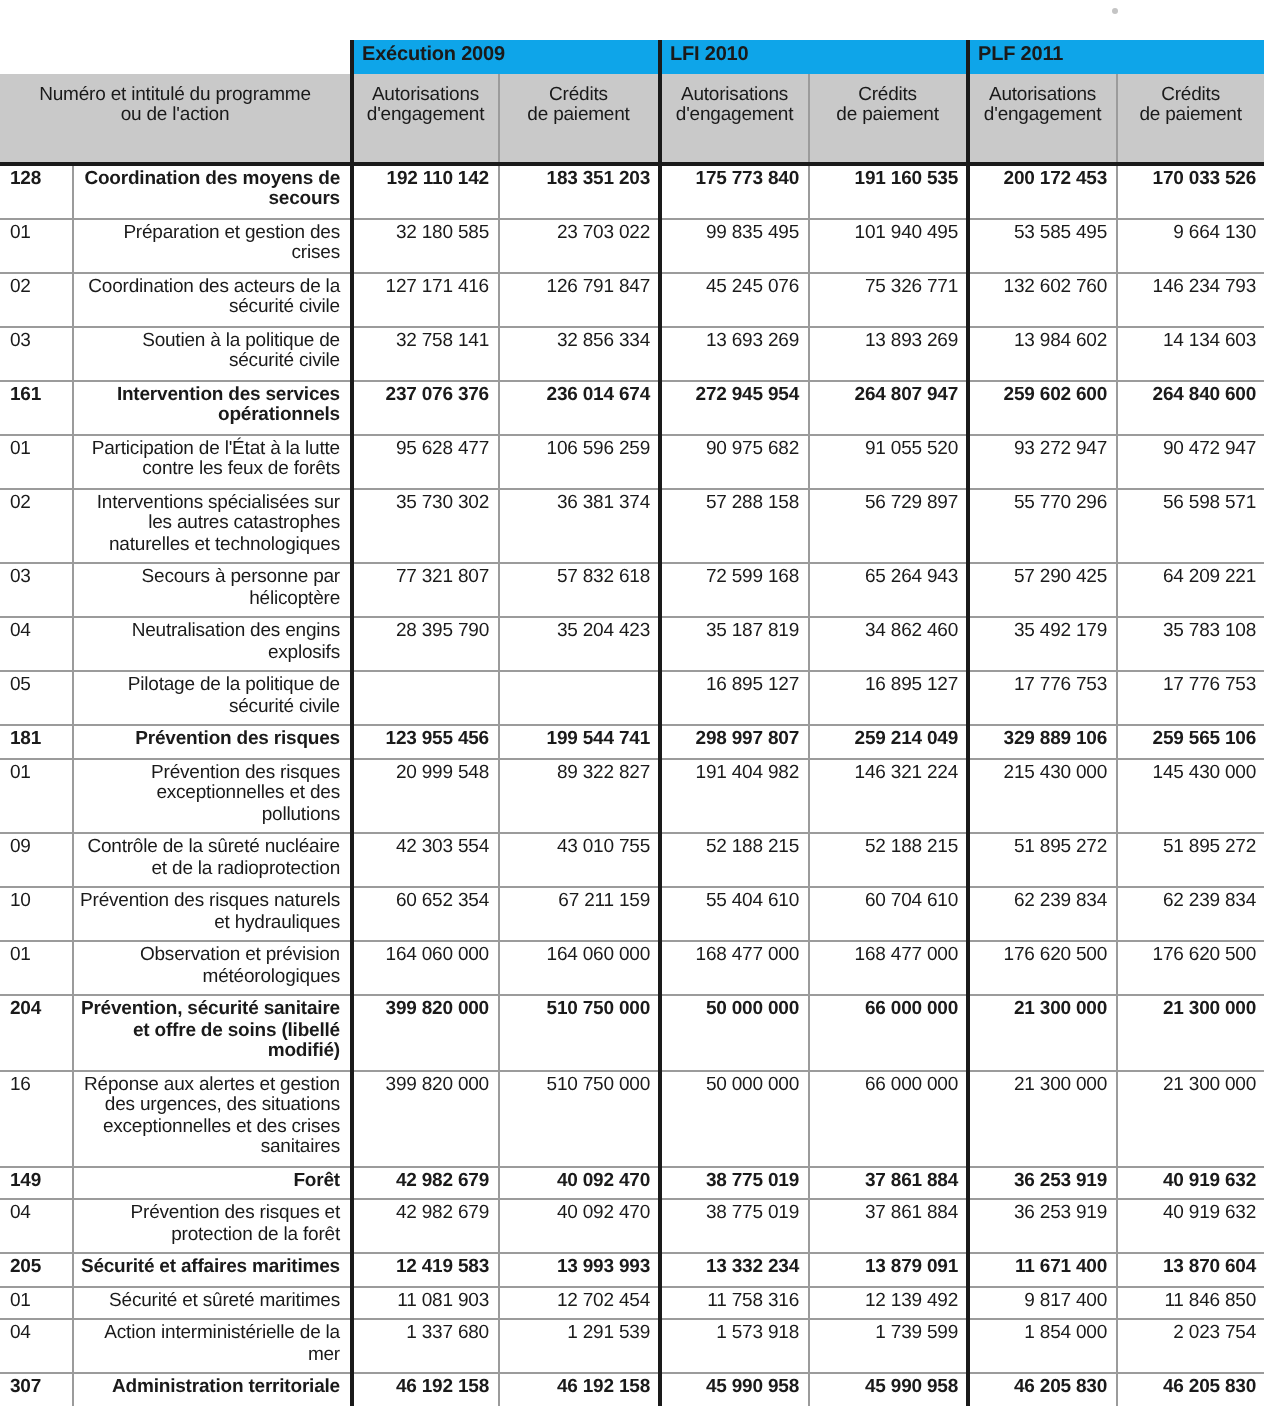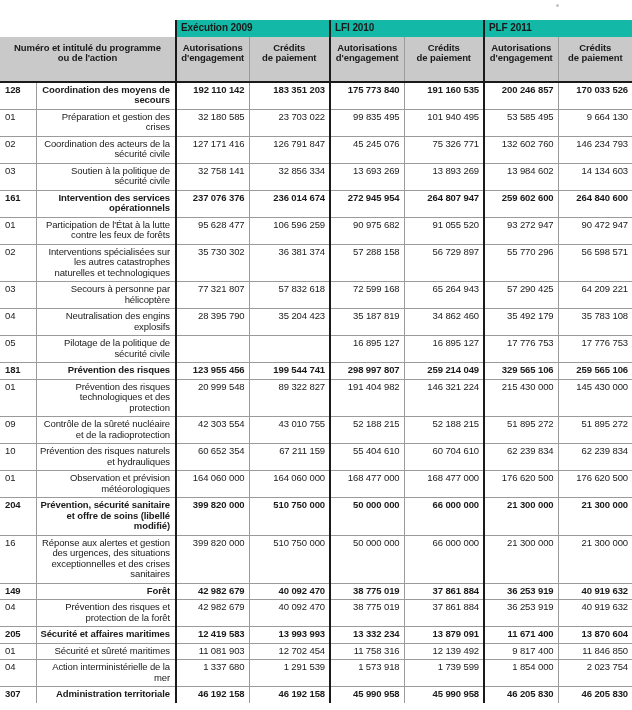--- a/index.html
+++ b/index.html
@@ -32,27 +32,27 @@
     vertical-align:top;
     padding:2px 3px 3px;
     overflow:hidden;
   }
   
   tr.period-row td.spacer{border:none;background:#fff;padding:0;}
   tr.period-row th.year{
     text-align:left;
     font-size:10px;
     font-weight:bold;
-    background:#14b8a6;
+    background:#0ea5e9;
     padding:3px 0 3px 4px;
     white-space:nowrap;
   }
   tr.colhead-row th{
     background:#c9c9c9;
-    font-weight:bold;
+    font-weight:normal;
     text-align:center;
     white-space:pre-line;
     padding:6px 2px 17px;
   }
   tr.colhead-row th{border-bottom:2px solid #1a1a1a;}
   
   .hv{border-left:2px solid #1a1a1a;}
   .lv{border-left:1px solid #9b9b9b;}
   
   tbody td{border-top:1px solid #9b9b9b;}
@@ -105,21 +105,21 @@
     </thead>
     <tbody>
 
     <tr class="bold">
           <td class="num">128</td>
           <td class="lbl lv">Coordination des moyens de secours</td>
           <td class="val hv">192 110 142</td>
           <td class="val lv">183 351 203</td>
           <td class="val hv">175 773 840</td>
           <td class="val lv">191 160 535</td>
-          <td class="val hv">200 246 857</td>
+          <td class="val hv">200 172 453</td>
           <td class="val lv">170 033 526</td>
         </tr>
         <tr class="">
           <td class="num">01</td>
           <td class="lbl lv">Préparation et gestion des crises</td>
           <td class="val hv">32 180 585</td>
           <td class="val lv">23 703 022</td>
           <td class="val hv">99 835 495</td>
           <td class="val lv">101 940 495</td>
           <td class="val hv">53 585 495</td>
@@ -205,26 +205,26 @@
           <td class="val hv">17 776 753</td>
           <td class="val lv">17 776 753</td>
         </tr>
         <tr class="bold">
           <td class="num">181</td>
           <td class="lbl lv">Prévention des risques</td>
           <td class="val hv">123 955 456</td>
           <td class="val lv">199 544 741</td>
           <td class="val hv">298 997 807</td>
           <td class="val lv">259 214 049</td>
-          <td class="val hv">329 565 106</td>
+          <td class="val hv">329 889 106</td>
           <td class="val lv">259 565 106</td>
         </tr>
         <tr class="">
           <td class="num">01</td>
-          <td class="lbl lv">Prévention des risques technologiques et des protection</td>
+          <td class="lbl lv">Prévention des risques exceptionnelles et des pollutions</td>
           <td class="val hv">20 999 548</td>
           <td class="val lv">89 322 827</td>
           <td class="val hv">191 404 982</td>
           <td class="val lv">146 321 224</td>
           <td class="val hv">215 430 000</td>
           <td class="val lv">145 430 000</td>
         </tr>
         <tr class="">
           <td class="num">09</td>
           <td class="lbl lv">Contrôle de la sûreté nucléaire et de la radioprotection</td>

